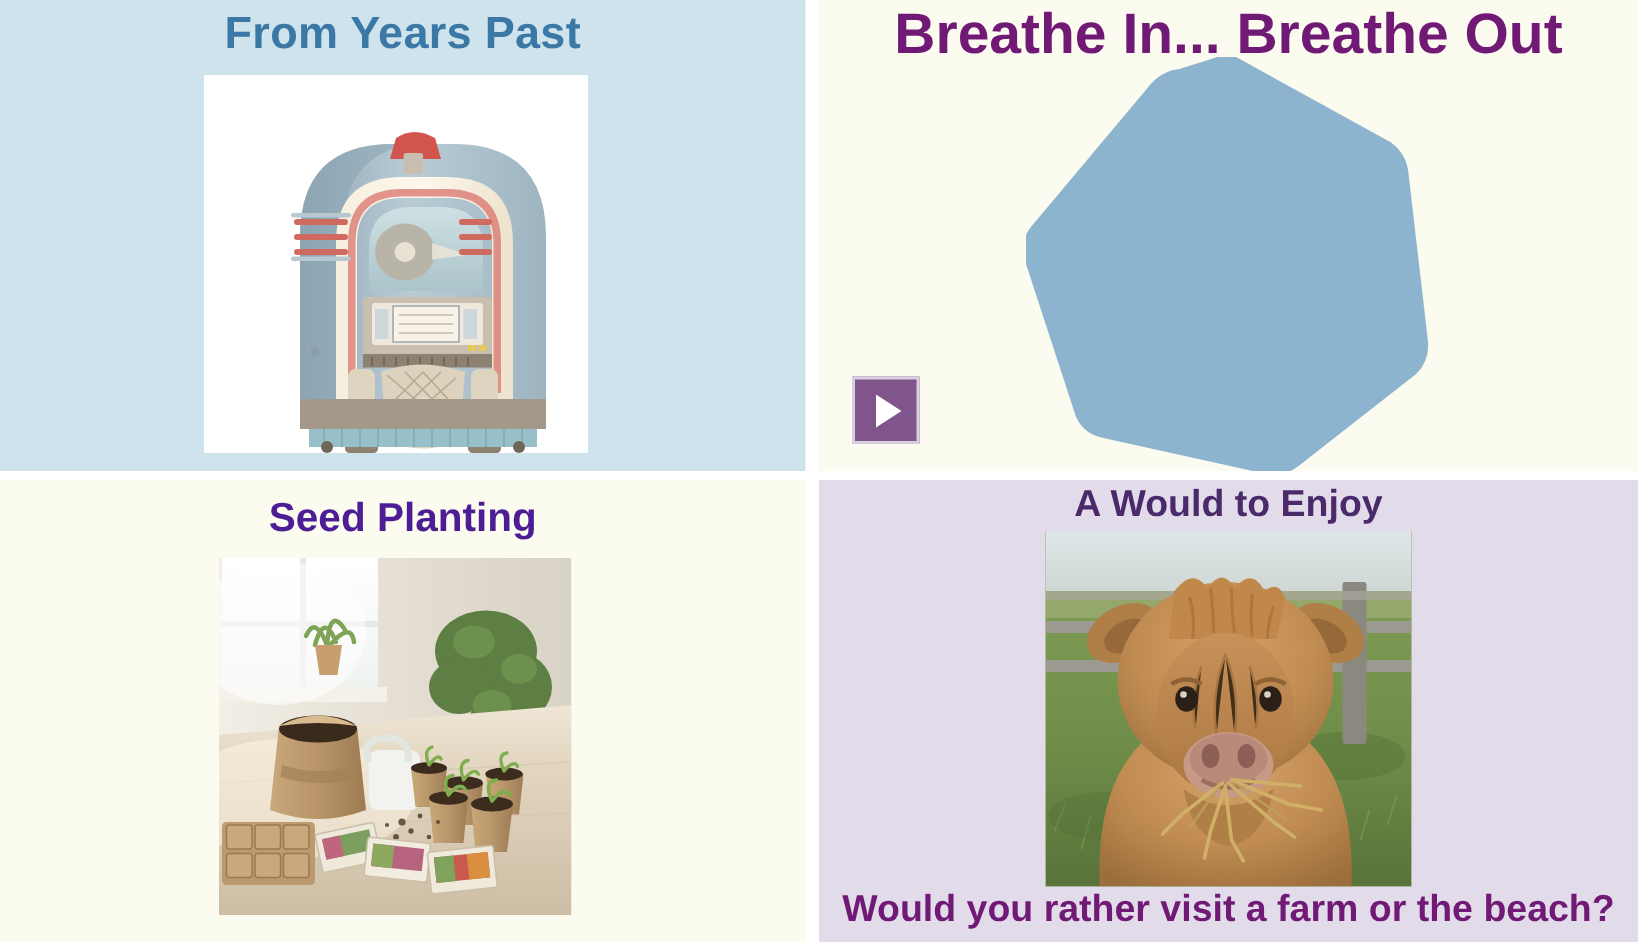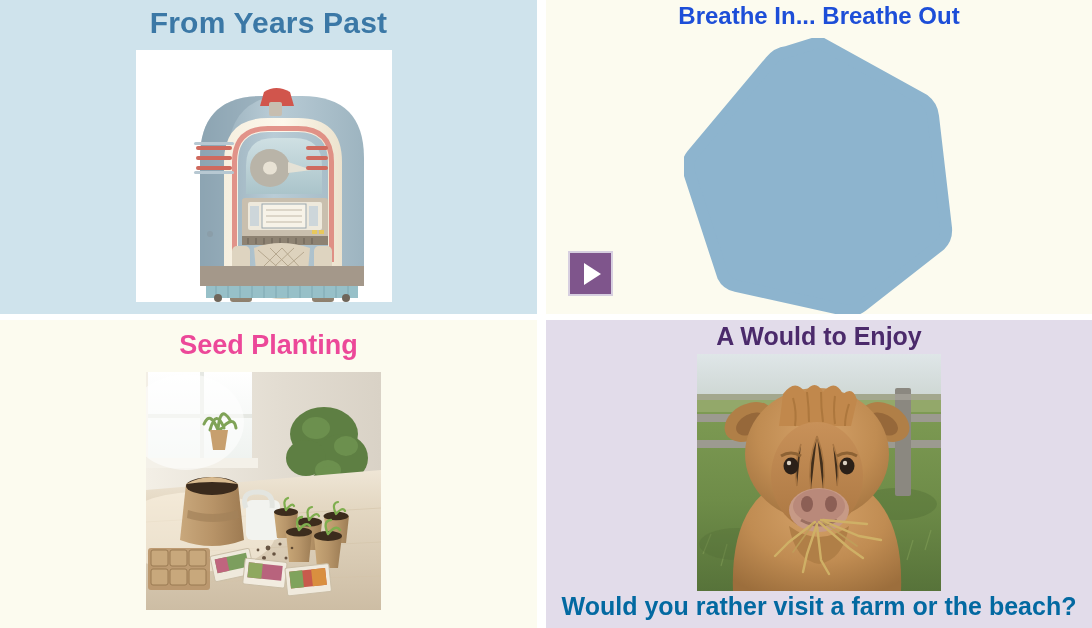--- a/index.html
+++ b/index.html
@@ -43,28 +43,28 @@
 
   #title-years-past {
     top: 6px;
     font-size: 30px;
     letter-spacing: 0.2px;
     color: #3b78a6;
   }
 
   #title-breathe {
     top: 2px;
-    font-size: 24px;
-    color: #1d4ed8;
+    font-size: 38px;
+    color: #701a75;
   }
 
   #title-seed {
     top: 330px;
     font-size: 27px;
-    color: #ec4899;
+    color: #4c1d95;
   }
 
   #title-moment {
     top: 322px;
     font-size: 25px;
     color: #4b2a6b;
   }
 
   
   .img-frame {
@@ -133,21 +133,21 @@
 
   
   #moment-question {
     position: absolute;
     left: 0;
     top: 592px;
     width: 100%;
     text-align: center;
     font-size: 25px;
     font-weight: bold;
-    color: #0369a1;
+    color: #701a75;
     white-space: nowrap;
   }
 </style>
 </head>
 <body>
 
 <div id="app">
 
   <div class="panel" id="panel-years-past">
     <div class="panel-title" id="title-years-past">From Years Past</div>

